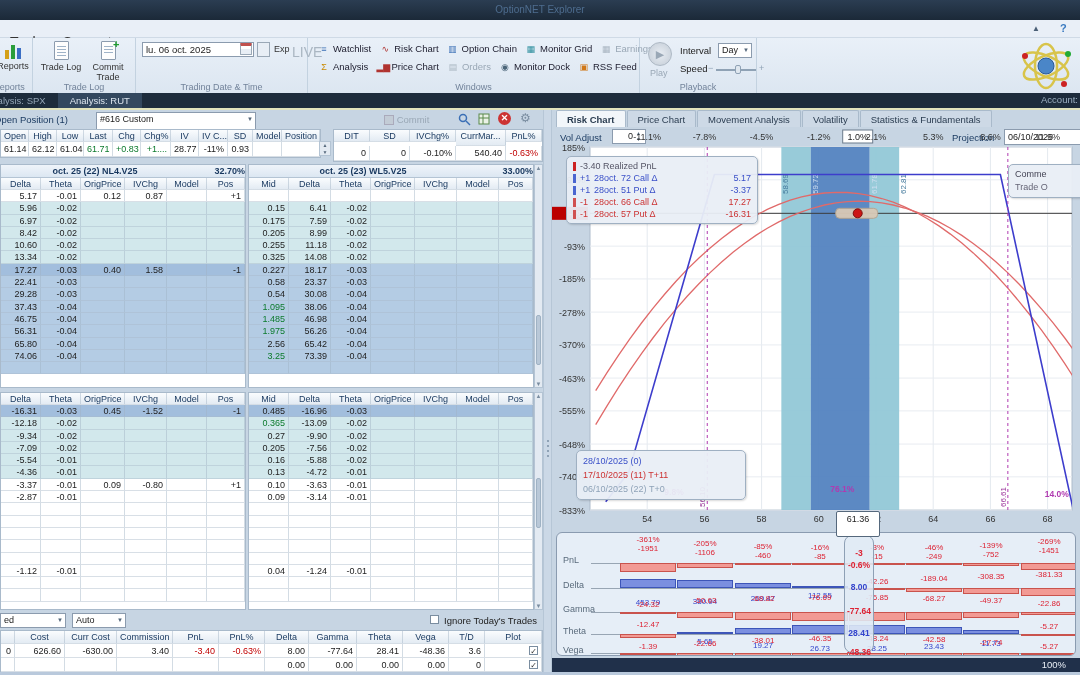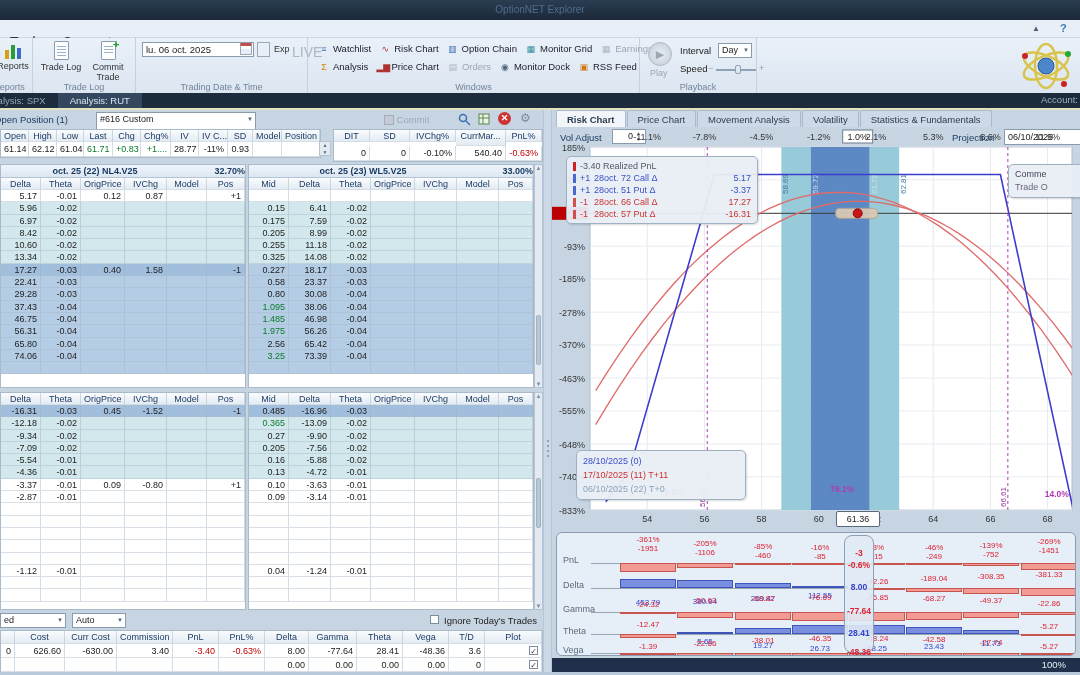--- a/index.html
+++ b/index.html
@@ -441,21 +441,21 @@
       <div class="crow zb">
         <div class="cell ">0.58</div>
         <div class="cell ">23.37</div>
         <div class="cell ">-0.03</div>
         <div class="cell "></div>
         <div class="cell "></div>
         <div class="cell "></div>
         <div class="cell "></div>
       </div>
       <div class="crow zb">
-        <div class="cell ">0.80</div>
+        <div class="cell ">0.54</div>
         <div class="cell ">30.08</div>
         <div class="cell ">-0.04</div>
         <div class="cell "></div>
         <div class="cell "></div>
         <div class="cell "></div>
         <div class="cell "></div>
       </div>
       <div class="crow zb">
         <div class="cell g">1.095</div>
         <div class="cell ">38.06</div>
@@ -976,21 +976,21 @@
   <div class="combox" style="left:1008px;top:164px;width:86px;height:34px">
     <div style="color:#445;line-height:13px">Comme</div>
     <div style="color:#667;line-height:13px">Trade O</div>
   </div>
   <div class="tipbox" id="tipbox" style="left:576px;top:450px;width:170px">
       <div class="blue" style="line-height:14px">28/10/2025 (0)</div>
       <div class="red" style="line-height:14px">17/10/2025 (11) T+11</div>
       <div class="gray" style="line-height:14px">06/10/2025 (22) T+0</div>
     </div>
 
-  <div class="axbox" style="left:836px;top:511px;width:44px;height:16px;line-height:15px;z-index:4"><span>61.36</span></div>
+  <div class="axbox" style="left:836px;top:511px;width:44px;height:26px;line-height:15px;z-index:4"><span>61.36</span></div>
 
   <div class="greeks" id="greeks" style="left:556px;top:532px;width:520px;height:124px">
       <div class="gl" style="left:6px;top:22px">PnL</div>
       <div class="gbase" style="left:34px;top:30px;width:482px"></div>
       <div class="gbar neg" style="left:63px;top:30px;width:56px;height:9px"></div>
       <div class="glab neg" style="left:61px;top:2px">-361%</div>
       <div class="glab neg" style="left:61px;top:11px">-1951</div>
       <div class="gbar neg" style="left:120px;top:30px;width:56px;height:5px"></div>
       <div class="glab neg" style="left:118px;top:6px">-205%</div>
       <div class="glab neg" style="left:118px;top:15px">-1106</div>

